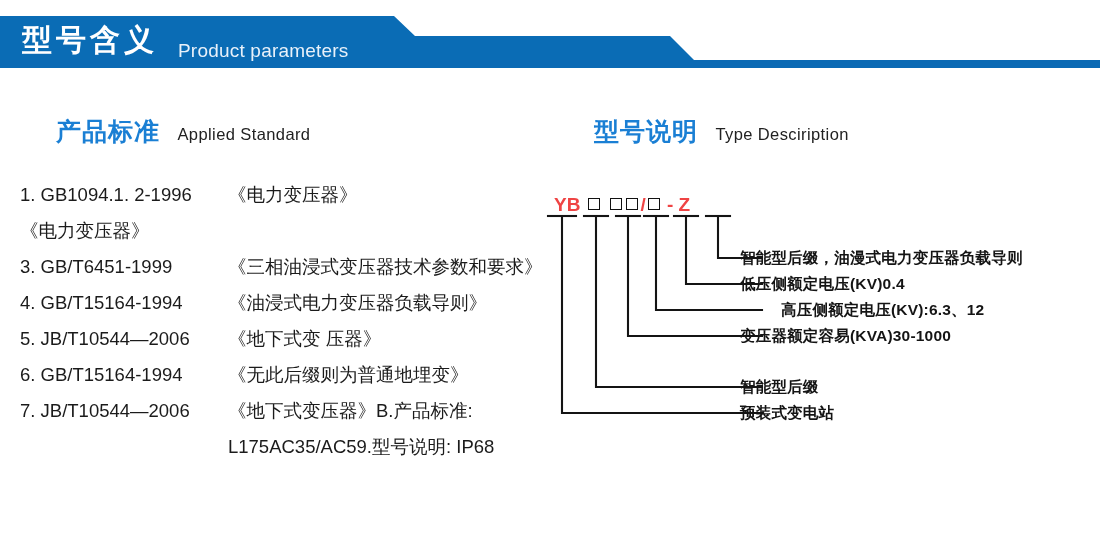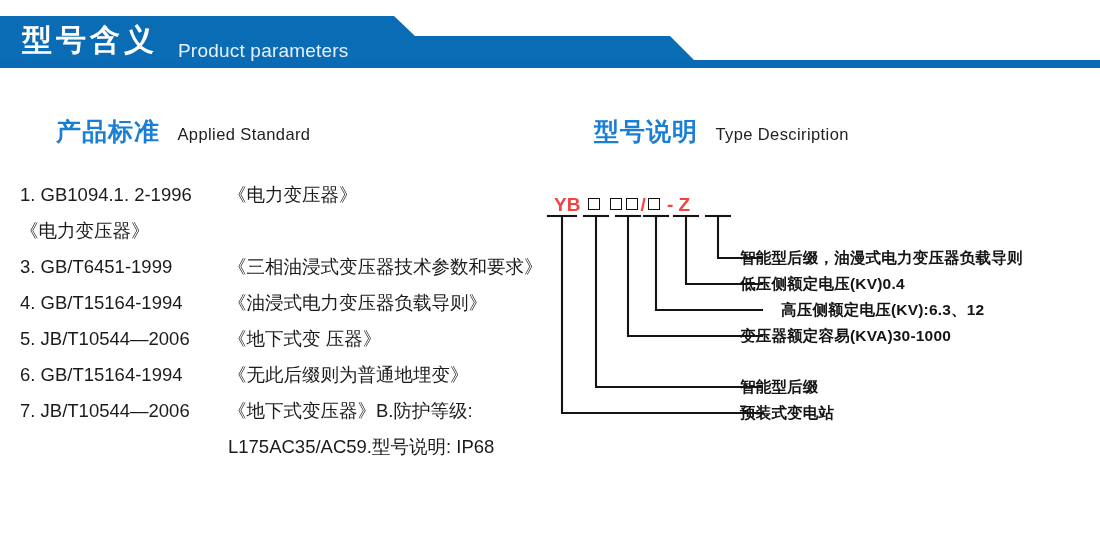--- a/index.html
+++ b/index.html
@@ -182,21 +182,21 @@
   <div class="std-row">
     <span class="code">5. JB/T10544—2006</span>
     <span class="name">《地下式变 压器》</span>
   </div>
   <div class="std-row">
     <span class="code">6. GB/T15164-1994</span>
     <span class="name">《无此后缀则为普通地埋变》</span>
   </div>
   <div class="std-row">
     <span class="code">7. JB/T10544—2006</span>
-    <span class="name">《地下式变压器》B.防护等级:</span>
+    <span class="name">《地下式变压器》B.产品标准:</span>
   </div>
   <div class="std-row cont">
     <span class="code"></span>
     <span class="name">L175AC35/AC59.型号说明: IP68</span>
   </div>
 </div>
 
 <div class="sec-head" id="sec-type">
   <span class="cn">型号说明</span>
   <span class="en">Type Desciription</span>

